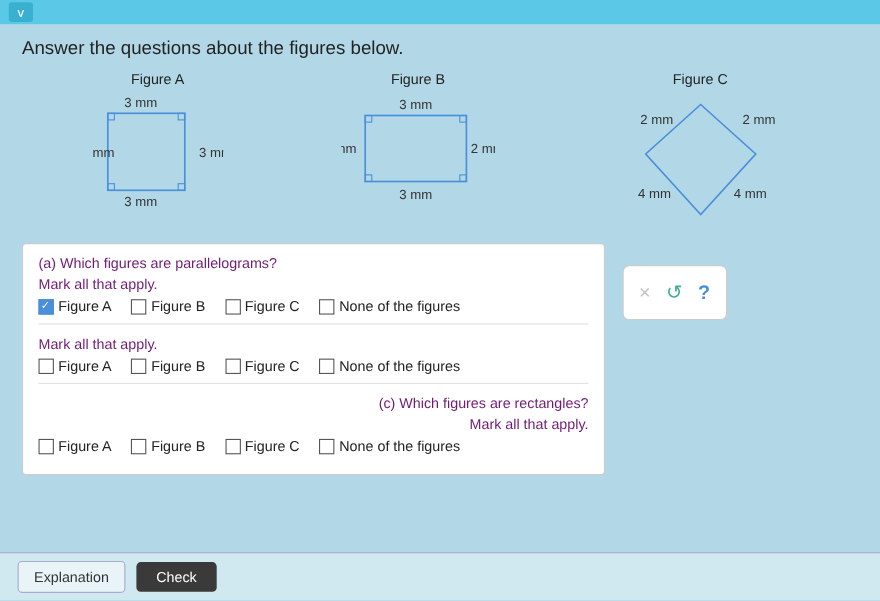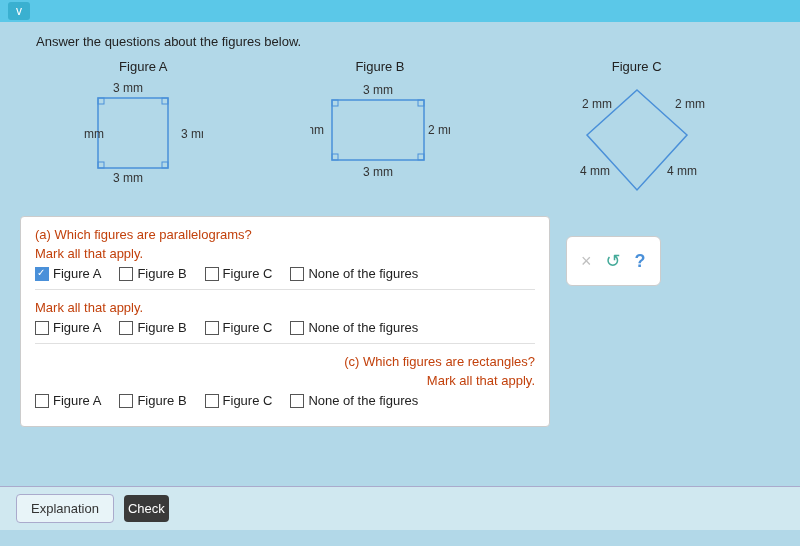--- a/index.html
+++ b/index.html
@@ -29,24 +29,23 @@
       cursor: pointer;
       font-size: 12px;
       display: flex;
       align-items: center;
       justify-content: center;
     }
     .main-content {
       padding: 12px 20px;
     }
     .instruction {
-      font-size: 13px;
+      font-size: 17px;
       color: #222;
       margin-bottom: 10px;
-      margin-left: 16px;
     }
     .figures-area {
       display: flex;
       justify-content: space-around;
       align-items: flex-start;
       margin-bottom: 16px;
       padding: 0 10px;
     }
     .figure-container {
       display: flex;
@@ -77,21 +76,21 @@
       padding-bottom: 8px;
       border-bottom: 1px solid #e0e0e0;
     }
     .question-section:last-child {
       border-bottom: none;
       margin-bottom: 0;
       text-align: right;
     }
     .question-text {
       font-size: 13px;
-      color: #c2410c;
+      color: #701a75;
       margin-bottom: 4px;
     }
     .options-row {
       display: flex;
       align-items: center;
       gap: 18px;
       flex-wrap: wrap;
     }
     .option-item {
       display: flex;
@@ -146,21 +145,21 @@
       color: #555;
       display: flex;
       align-items: center;
       justify-content: center;
     }
     .side-btn.x-btn { color: #c0c0c0; font-size: 18px; }
     .side-btn.undo-btn { color: #4a9; font-size: 18px; }
     .side-btn.help-btn { color: #4a90d9; font-size: 18px; font-weight: bold; }
     .bottom-bar {
       position: absolute;
-      bottom: 16px;
+      bottom: 0;
       left: 0;
       width: 100%;
       background: #d0e8f0;
       height: 44px;
       display: flex;
       align-items: center;
       padding: 0 16px;
       gap: 10px;
       border-top: 1px solid #aac;
     }
@@ -170,21 +169,21 @@
       border-radius: 4px;
       padding: 6px 14px;
       font-size: 13px;
       cursor: pointer;
       color: #333;
     }
     .check-btn {
       background: #3a3a3a;
       border: none;
       border-radius: 4px;
-      padding: 6px 4px;
+      padding: 6px 18px;
       font-size: 13px;
       cursor: pointer;
       color: white;
     }
     .clearfix::after { content: ''; display: table; clear: both; }
     svg text {
       font-family: Arial, sans-serif;
       font-size: 12px;
       fill: #333;
     }

